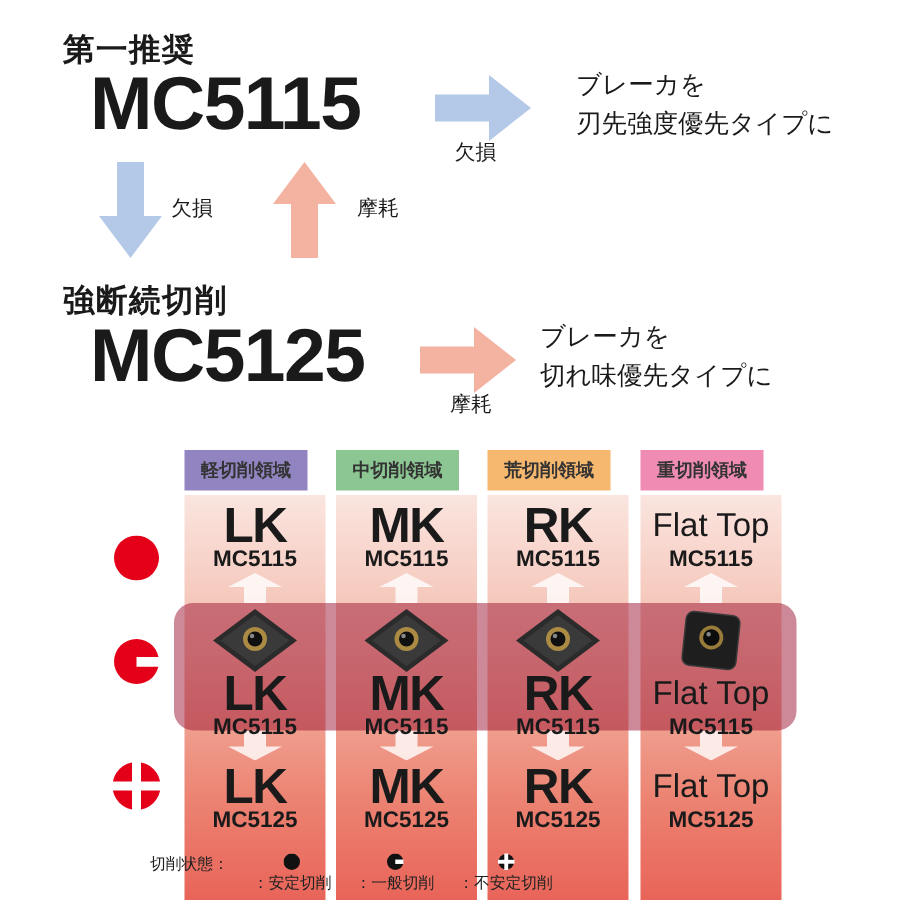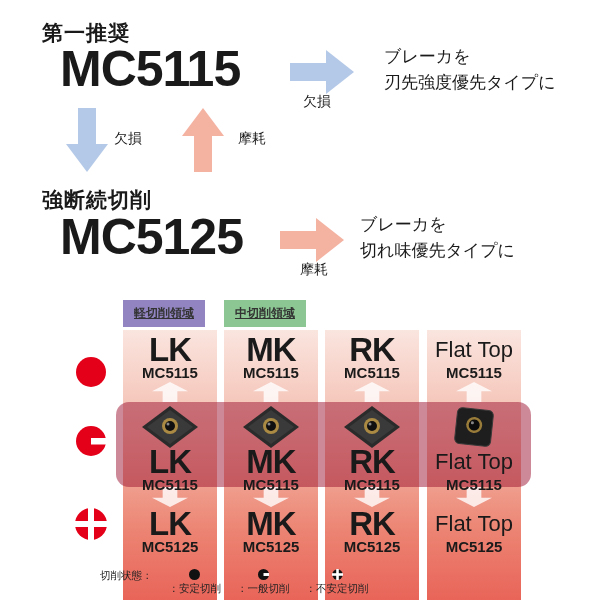--- a/index.html
+++ b/index.html
@@ -6,21 +6,21 @@
   .canvas{position:relative;width:600px;height:600px;background:#fff;overflow:hidden;
           font-family:"Liberation Sans","DejaVu Sans",sans-serif;color:#1a1a1a;}
   .abs{position:absolute;}
   
   .h-label{font-size:21px;font-weight:700;letter-spacing:1px;}
   .grade-big{font-size:50px;font-weight:700;letter-spacing:-1px;}
   .arrow-cap{font-size:14px;font-weight:400;}
   .desc{font-size:17px;line-height:26px;font-weight:400;}
   
   .hdr{position:absolute;top:300px;width:82px;height:27px;display:flex;align-items:center;
-       justify-content:center;font-size:12px;font-weight:700;color:#333;text-decoration:underline;}
+       justify-content:center;font-size:12px;font-weight:700;color:#333;}
   
   .panel{position:absolute;top:330px;width:94px;height:281px;
          background:linear-gradient(180deg,#fae5df 0%,#f3b7a8 40%,#ec8372 72%,#e85f55 100%);}
   .cell{position:absolute;left:0;right:0;text-align:center;}
   .breaker{font-size:33px;font-weight:700;line-height:28px;letter-spacing:-1px;}
   .grade-s{font-size:15px;font-weight:700;line-height:13px;margin-top:2px;}
   .flat-col .breaker{font-size:22px;font-weight:400;letter-spacing:0;}
   .top-cell{top:6px;}
   .mid-cell{top:118px;z-index:3;}
   .bot-cell{top:180px;}
@@ -68,20 +68,22 @@
     <polygon points="0,13 36,13 36,0 64,22 36,44 36,31 0,31" fill="#f4b2a1"></polygon>
   </svg>
   <div class="abs arrow-cap" style="left:300px;top:261px;">摩耗</div>
   <div class="abs desc" style="left:360px;top:212px;">
     <div>ブレーカを</div>
     <div>切れ味優先タイプに</div>
   </div>
 
   <div class="hdr" style="left: 123px; background: rgb(145, 132, 192);">軽切削領域</div>
   <div class="hdr" style="left: 224px; background: rgb(140, 199, 147);">中切削領域</div>
+  <div class="hdr" style="left: 325px; background: rgb(246, 183, 110);">荒切削領域</div>
+  <div class="hdr" style="left: 427px; background: rgb(240, 140, 180);">重切削領域</div>
 
   <div class="panel" style="left:123px;">
     <div class="cell top-cell">
       <div class="breaker">LK</div>
       <div class="grade-s">MC5115</div>
     </div>
     <svg class="uarrow" width="50" height="20" viewBox="0 0 54 30">
       <polygon points="27,0 54,14 38,14 38,30 16,30 16,14 0,14" fill="rgba(255,255,255,0.8)"></polygon>
     </svg>
     <svg class="insert" width="60" height="46" viewBox="0 0 60 46">

